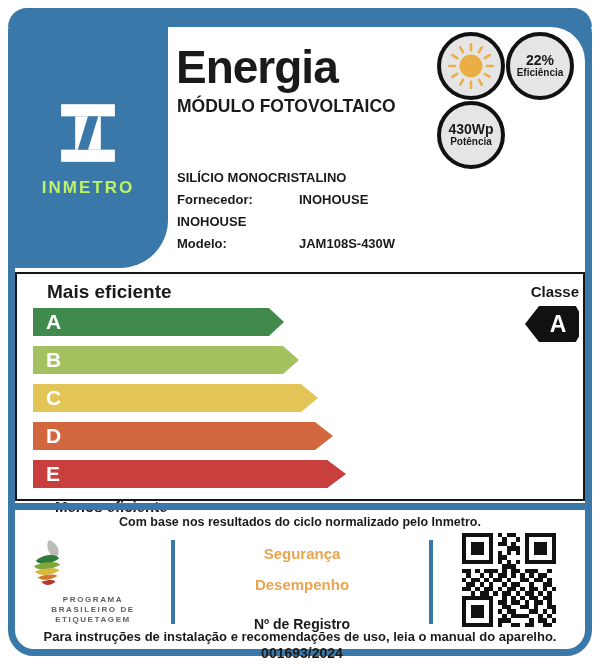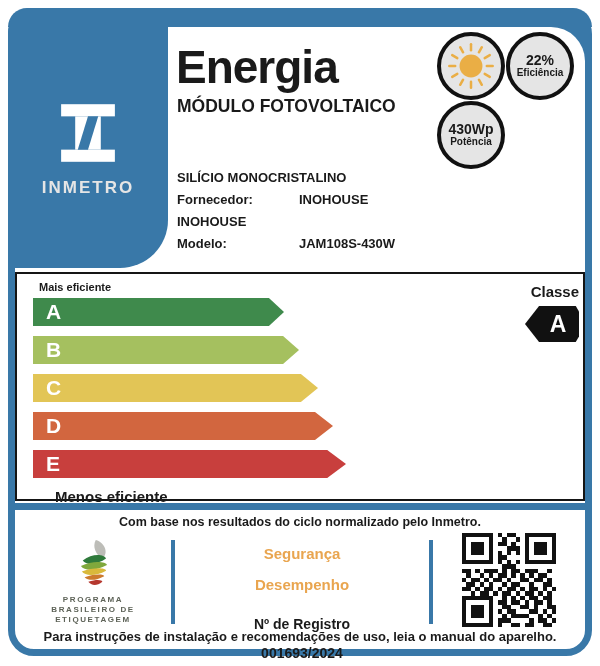--- a/index.html
+++ b/index.html
@@ -17,21 +17,21 @@
 
   
   .corner-fix { position:absolute; top:27px; right:15px; width:34px; height:34px; background:#3978a8; }
   .corner-fix::after { content:''; position:absolute; inset:0; background:#fff; border-top-right-radius:34px; }
 
   
   .blue-block { position:absolute; left:8px; top:8px; width:160px; height:260px;
                 background:#3978a8; border-radius:24px 0 48px 0;
                 display:flex; flex-direction:column; align-items:center; justify-content:center; }
   .inmetro-logo { width:64px; height:74px; margin-top:18px; }
-  .inmetro-word { color:#e5e5e5; font-size:17px; letter-spacing:2px; margin-top:8px; }
+  .inmetro-word { color:#bef264; font-size:17px; letter-spacing:2px; margin-top:8px; }
 
   
   .title { position:absolute; left:176px; top:40px; font-size:46px; letter-spacing:-1px; }
   .subtitle { position:absolute; left:177px; top:96px; font-size:17.5px; }
 
   
   .badge { position:absolute; width:68px; height:68px; border:4px solid #111; border-radius:50%;
            background:#e5e5e5; display:flex; flex-direction:column; align-items:center; justify-content:center;
            text-align:center; line-height:1.05; }
   .badge .val { font-size:14px; }
@@ -42,39 +42,39 @@
 
   
   .specs { position:absolute; left:177px; top:166px; width:400px; }
   .spec-row { display:flex; font-size:13px; height:22px; align-items:center; }
   .spec-label { width:122px; }
   .spec-value { }
 
   
   .arrows-box { position:absolute; left:15px; right:15px; top:272px; height:229px;
                 border:2px solid #151515; background:#fff; padding:7px 16px 0 16px; }
-  .more-label { font-size:11px; margin-left:6px; margin-bottom:5px; }
+  .more-label { font-size:19px; margin-left:14px; margin-bottom:5px; }
   .less-label { font-size:15px; margin-left:22px; margin-top:2px; }
   .rating-bar { height:28px; margin-bottom:10px; display:flex; align-items:center;
                 clip-path:polygon(0 0, 94% 0, 100% 50%, 94% 100%, 0 100%); }
   .rating-letter { color:#fff; font-size:21px; padding-left:13px; }
   .classe-wrap { position:absolute; right:4px; top:9px; text-align:right; }
   .classe-label { font-size:15px; margin-bottom:6px; }
   .classe-arrow { width:54px; height:36px; background:#111; color:#fff; font-size:23px;
                   display:flex; align-items:center; justify-content:center; padding-left:12px;
                   clip-path:polygon(0 50%, 26% 0, 94% 0, 100% 15%, 100% 85%, 94% 100%, 26% 100%);
                   margin-left:auto; }
 
   
   .h-divider { position:absolute; left:15px; right:15px; top:503px; height:7px; background:#3978a8; }
 
   
   .base-note { position:absolute; left:15px; right:15px; top:515px; text-align:center; font-size:12.5px; }
   .bottom-row { position:absolute; left:15px; right:15px; top:537px; height:90px; display:flex; align-items:stretch; }
-  .col-pbe { width:156px; display:flex; flex-direction:column; align-items:center; justify-content:flex-start; padding-top:2px; }
+  .col-pbe { width:156px; display:flex; flex-direction:column; justify-content:flex-start; padding-top:2px; }
   .v-divider { width:4px; background:#3978a8; margin:3px 0; }
   .col-center { flex:1; display:flex; flex-direction:column; align-items:center; justify-content:flex-start; padding-top:8px;gap:13px; }
   .col-qr { width:152px; display:flex; align-items:center; justify-content:center; }
   .pbe-svg { width:62px; height:54px; }
   .pbe-lines { text-align:center; font-size:8px; letter-spacing:1.6px; color:#5e6358; line-height:1.25; margin-top:2px; }
   .sec-line { color:#e9a54f; font-size:15px; line-height:1.2; }
   .reg-label { font-size:14px; margin-top:9px; }
   .reg-number { font-size:14px; }
   .qr-svg { width:94px; height:94px; shape-rendering:crispEdges; }
   .footer-note { position:absolute; left:15px; right:15px; bottom:22px; text-align:center; font-size:13px; }

